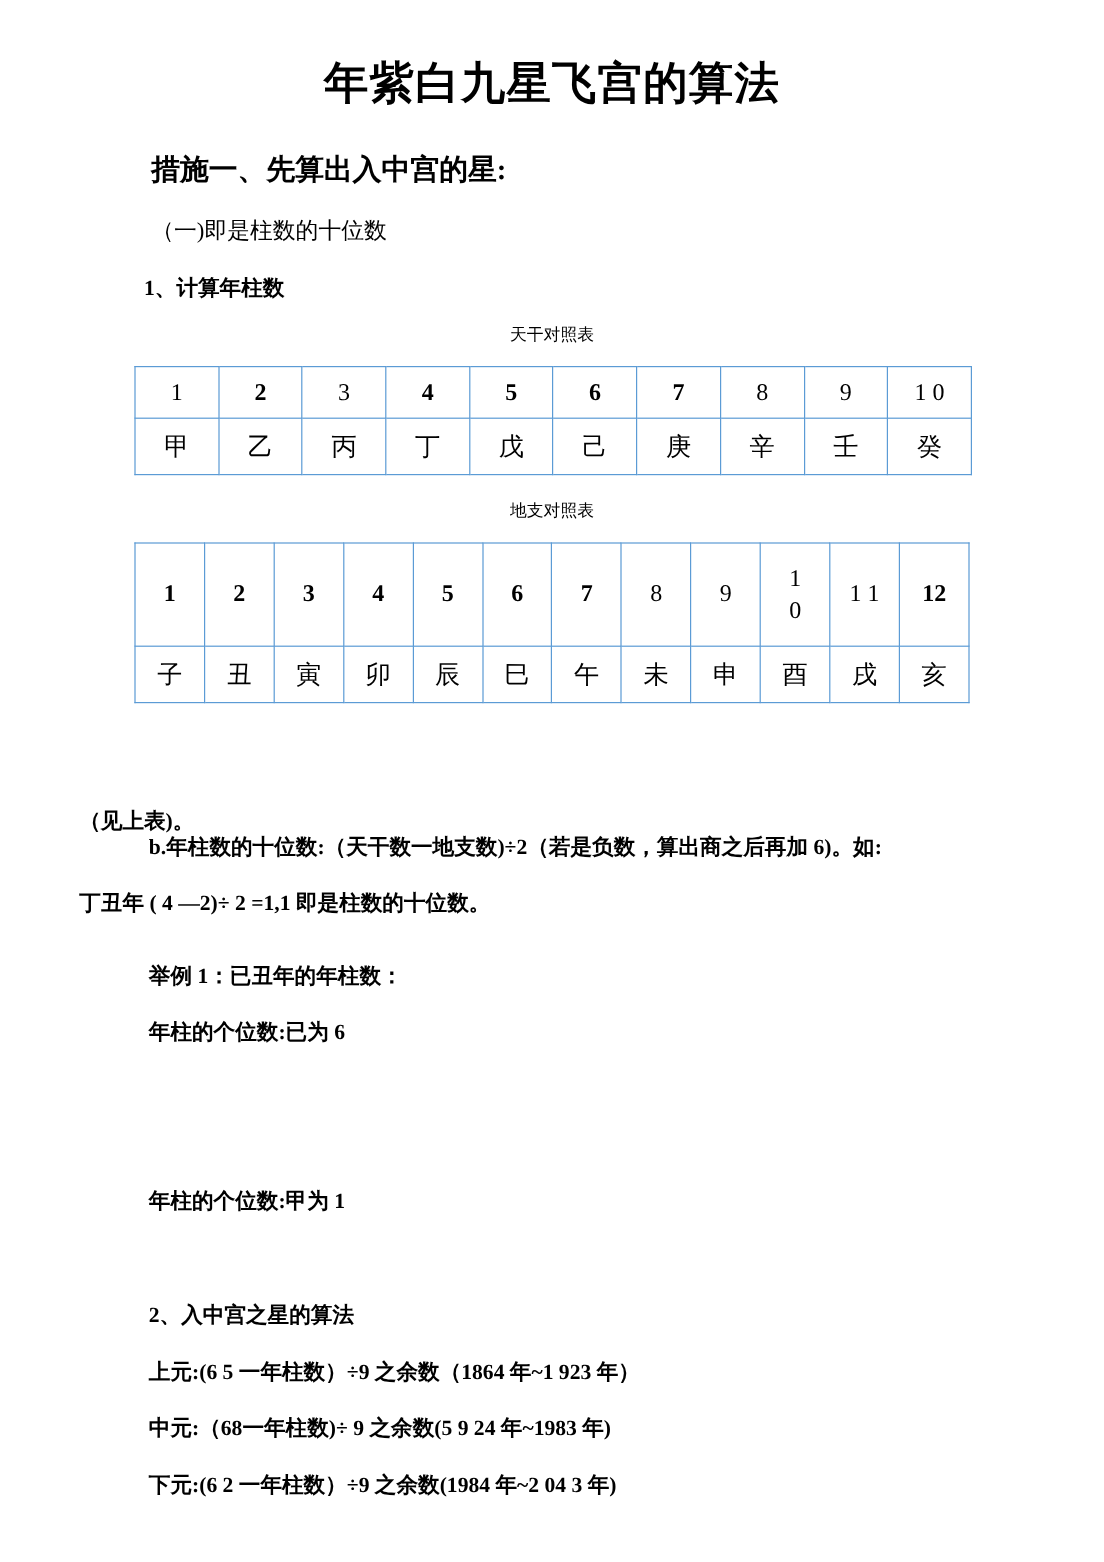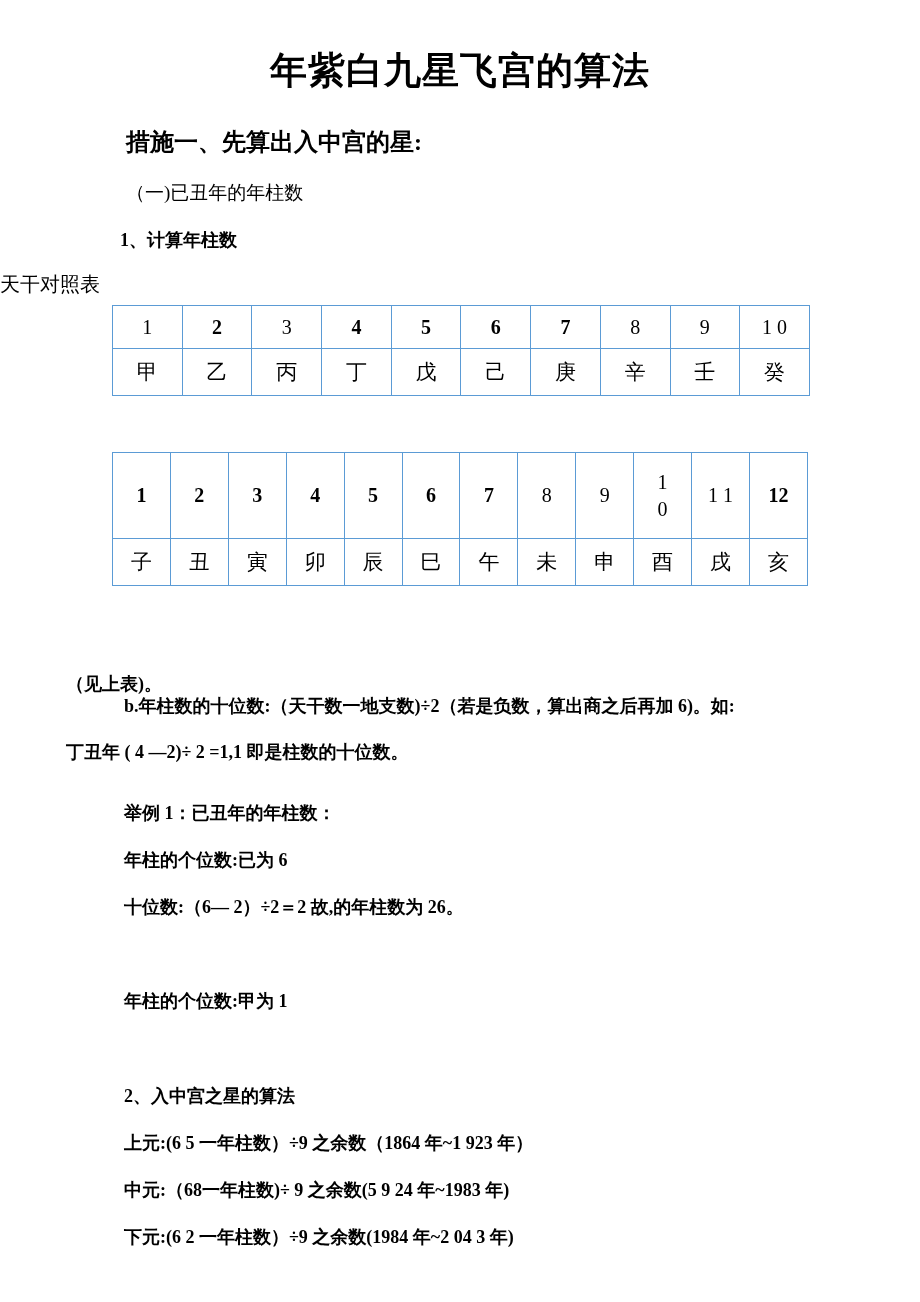--- a/index.html
+++ b/index.html
@@ -57,22 +57,22 @@
     font-weight: bold;
     line-height: 1.2;
     white-space: nowrap;
   }
 
   
   .tbl-caption {
     position: absolute;
     width: 920px;
     left: 0;
-    text-align: left;
-    font-size: 20px;
+    text-align: center;
+    font-size: 14px;
     font-weight: normal;
     line-height: 1.2;
   }
 
   
   .grid {
     position: absolute;
     border-collapse: collapse;
     table-layout: fixed;
   }
@@ -108,21 +108,21 @@
 </style>
 </head>
 <body>
 
 <div class="page">
 
   <div class="doc-title">年紫白九星飞宫的算法</div>
 
   <div class="h2" style="left:126px; top:128px;">措施一、先算出入中宫的星:</div>
 
-  <div class="h3" style="left:126px; top:182px; font-weight:normal; font-size:19px;">（一)已丑年的年柱数</div>
+  <div class="h3" style="left:126px; top:182px; font-weight:normal; font-size:19px;">（一)即是柱数的十位数</div>
 
   <div class="h3" style="left:120px; top:230px; font-size:18px;">1、计算年柱数</div>
 
   <div class="tbl-caption" style="top:272px;">天干对照表</div>
 
   <table class="grid" id="table-tiangan">
     <tbody>
       <tr class="num">
         <td class="">1</td>
         <td class="b">2</td>
@@ -143,20 +143,21 @@
         <td class="hz">戊</td>
         <td class="hz">己</td>
         <td class="hz">庚</td>
         <td class="hz">辛</td>
         <td class="hz">壬</td>
         <td class="hz">癸</td>
       </tr>
     </tbody>
   </table>
 
+  <div class="tbl-caption" style="top:419px;">地支对照表</div>
 
   <table class="grid" id="table-dizhi">
     <tbody>
       <tr class="num">
         <td class="b">1</td>
         <td class="b">2</td>
         <td class="b">3</td>
         <td class="b">4</td>
         <td class="b">5</td>
         <td class="b">6</td>
@@ -193,21 +194,20 @@
   <div class="para" style="left:66px; top:644px;margin-top:30px;">（见上表)。</div>
 
   <div class="para" style="left:124px; top:696px;">b.年柱数的十位数:（天干数一地支数)÷2（若是负数，算出商之后再加 6)。如:</div>
 
   <div class="para" style="left:66px; top:742px;">丁丑年 ( 4 —2)÷ 2 =1,1 即是柱数的十位数。</div>
 
   <div class="para" style="left:124px; top:803px;">举例 1：已丑年的年柱数：</div>
 
   <div class="para" style="left:124px; top:850px;">年柱的个位数:已为 6</div>
 
-  <div class="para" style="left:124px; top:897px;">十位数:（6— 2）÷2＝2 故,的年柱数为 26。</div>
 
 
   <div class="para" style="left:124px; top:991px;">年柱的个位数:甲为 1</div>
 
 
   <div class="h3" style="left:124px; top:1086px; font-size:18px;">2、入中宫之星的算法</div>
 
   <div class="para" style="left:124px; top:1133px;">上元:(6 5 一年柱数）÷9 之余数（1864 年~1 923 年）</div>
 
   <div class="para" style="left:124px; top:1180px;">中元:（68一年柱数)÷ 9 之余数(5 9 24 年~1983 年)</div>

